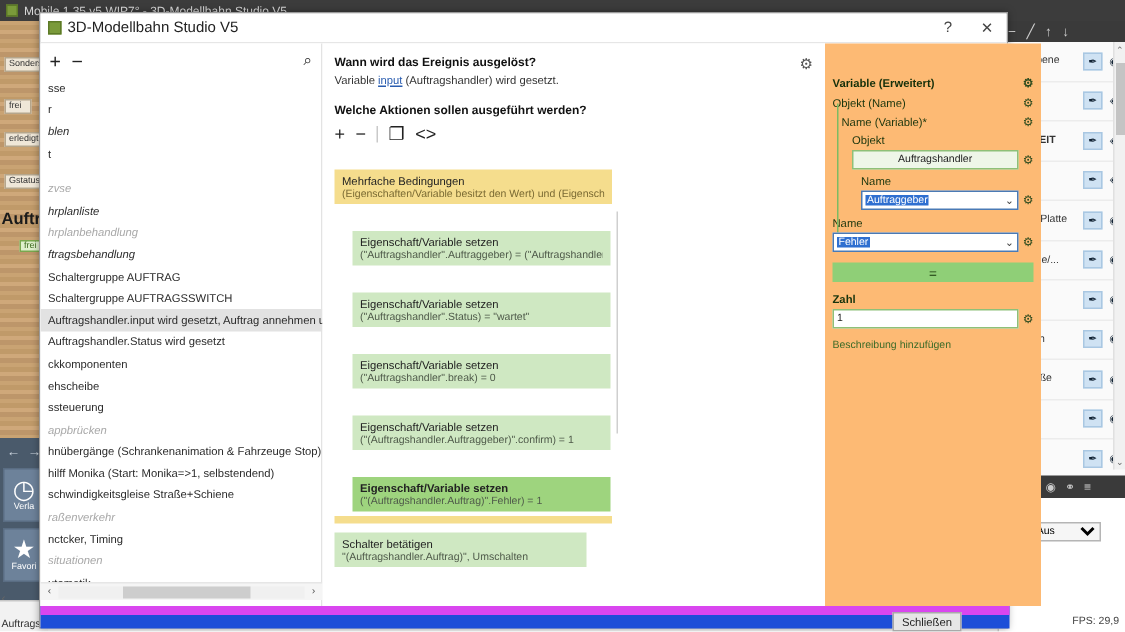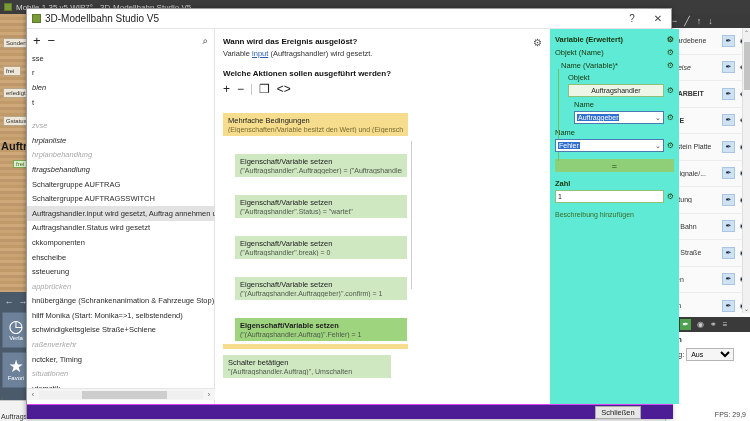--- a/index.html
+++ b/index.html
@@ -170,21 +170,21 @@
   .blk.cond{ background:#f5dd8d; width:185px; }
   .blk.cond .bs{ color:#7a6a33; }
   .blk.act{ background:#cfe8c2; width:172px; margin-left:12px; }
   .blk.act.selected{ background:#9ed47e; }
   .blk.act.selected .bt{ font-weight:bold; }
   .blk.switch{ background:#cfe8c2; width:168px; margin-top:6px; }
   .cond-foot{ height:5px;background:#f5dd8d;width:185px;margin-top:3px; }
   .indent-rail{ position:absolute;left:196px;top:112px;width:1px;height:148px;background:#cfcfcf; }
   
   #green-pane{
-    position:absolute;left:523px;top:0;width:129px;height:375px;background:#5eead4;padding:6px 5px;
+    position:absolute;left:523px;top:0;width:144px;height:375px;background:#fdba74;padding:22px 5px;
   }
   .g-hdr{display:flex;align-items:center;font-size:7.5px;font-weight:bold;color:#15300a;}
   .g-hdr .g{margin-left:auto;font-size:8px;color:#2c4a1d;}
   .g-row{display:flex;align-items:center;font-size:7.5px;color:#18340c;margin-top:4px;}
   .g-row .g{margin-left:auto;font-size:8px;color:#2c4a1d;}
   .g-ind1{padding-left:6px;}
   .g-ind2{padding-left:13px;}
   .g-ind3{padding-left:19px;}
   .g-box{
     background:#eef6e8;border:1px solid #8ec078;height:13px;font-size:7px;color:#1c1c1c;
@@ -199,22 +199,22 @@
   .g-eq{background:#8fcf77;height:13px;display:flex;align-items:center;justify-content:center;
     font-size:9px;color:#143007;margin-top:7px;}
   .g-input{
     background:#ffffff;border:1px solid #8ec078;height:13px;font-size:7px;
     display:flex;align-items:center;padding-left:2px;
   }
   .g-desc{font-size:7px;color:#3c6b28;margin-top:8px;}
   .sidebar-rail{position:absolute;left:8px;top:40px;width:1px;height:92px;background:#7cbb63;}
   
   #dlg-footer{
-    position:absolute;left:0;top:395px;width:646px;height:15px;background:#4c1d95;
-    border-top:1px solid #d946ef;display:flex;align-items:center;justify-content:flex-end;padding-right:32px;
+    position:absolute;left:0;top:395px;width:646px;height:15px;background:#1d4ed8;
+    border-top:6px solid #d946ef;display:flex;align-items:center;justify-content:flex-end;padding-right:32px;
   }
   #close-btn{
     min-width:46px;height:13px;background:#e6e6e6;border:1px solid #a9a9a9;font-size:7.5px;
     display:flex;align-items:center;justify-content:center;color:#222;
     font-family:"Liberation Sans",sans-serif;
   }
   
   #fps{position:absolute;right:4px;bottom:3px;font-size:7px;color:#444;}
   #bg-bottom{position:absolute;left:32px;right:85px;bottom:0;height:21px;background:#f7f7f7;border-top:1px solid #d5d5d5;}
 </style>

